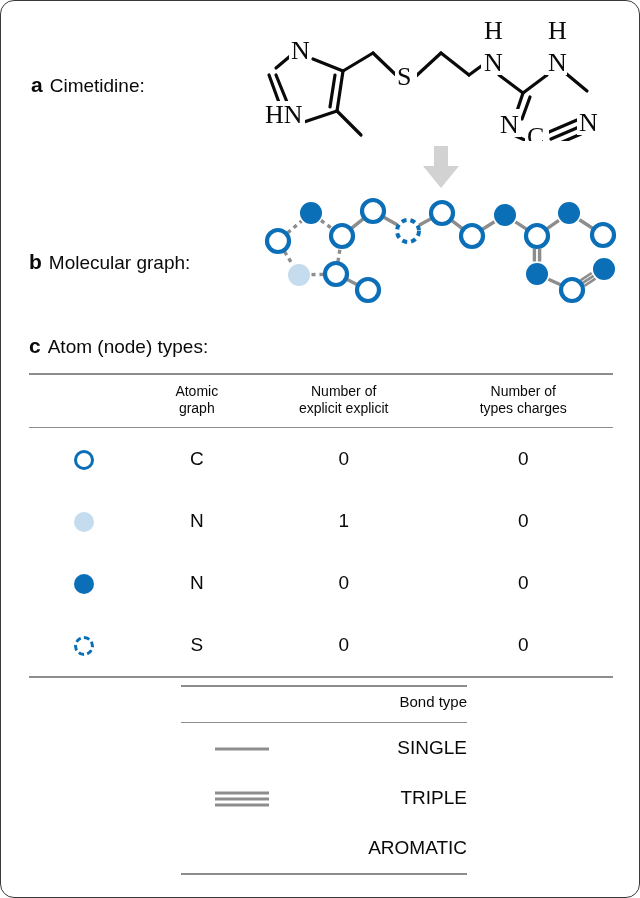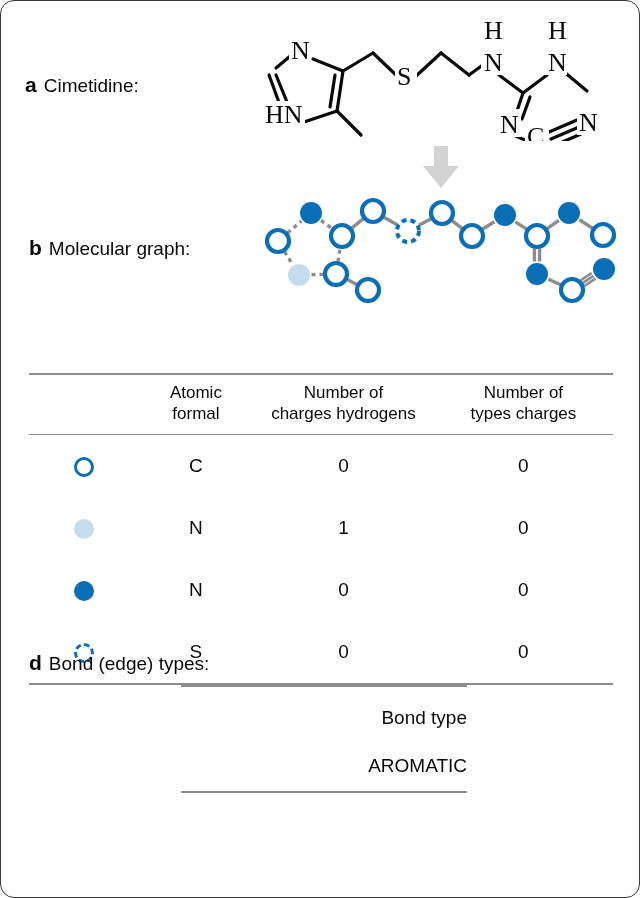--- a/index.html
+++ b/index.html
@@ -20,47 +20,47 @@
   #arrow{position:absolute;left:418px;top:143px;}
 
   
   #graph{position:absolute;left:255px;top:190px;width:375px;height:120px;}
 
   
   .tbl{position:absolute;border-collapse:collapse;}
   .tbl td,.tbl th{font-weight:normal;color:#0a0a0a;}
 
   #atom-table{left:28px;top:372px;width:584px;}
-  #atom-table .hrow td{font-size:17px;text-align:center;padding:8px 0 10px 0;line-height:1.22;vertical-align:bottom;}
+  #atom-table .hrow td{font-size:14px;text-align:center;padding:8px 0 10px 0;line-height:1.22;vertical-align:bottom;}
   #atom-table .drow td{font-size:19px;text-align:center;padding:13px 0;height:36px;}
   .rule-top{border-top:2px solid #8d8d8d;}
   .rule-mid{border-top:1.5px solid #8d8d8d;}
   .rule-bot{border-bottom:2px solid #8d8d8d;}
 
   #bond-table{left:180px;top:684px;width:286px;}
-  #bond-table .hrow td{font-size:19px;padding:20px 0 12px 0;text-align:right;}
+  #bond-table .hrow td{font-size:15px;padding:6px 0 12px 0;text-align:right;}
   #bond-table .drow td{font-size:19px;padding:10px 0;height:30px;}
   #bond-table .bt-icon{width:122px;text-align:center;}
   #bond-table .bt-name{text-align:right;padding-right:6px;}
 
   
   .nodeicon{display:inline-block;width:20px;height:20px;border-radius:50%;box-sizing:border-box;vertical-align:middle;}
   .n-open{border:3.4px solid #0b6fb8;background:transparent;}
   .n-light{background:#c5dcef;}
   .n-dark{background:#0b6fb8;}
   .n-dash{border:3px dashed #0b6fb8;background:transparent;}
 
   .bondicon{display:inline-block;vertical-align:middle;}
 </style>
 </head>
 <body>
 
 <div id="fig">
 
-  <div class="panel-label" style="left:24px;top:72px;">
+  <div class="panel-label" style="left:30px;top:72px;">
     <span class="ltr">a</span><span class="txt">Cimetidine:</span>
   </div>
 
   <svg id="struct" viewBox="0 0 380 128">
     <g stroke="#0a0a0a" stroke-width="3.2" fill="none" stroke-linecap="round">
 
       <path d="M30 95 L18 62"></path>
       <path d="M36 89 L25 62"></path>
       <path d="M25 55 L50 34"></path>
       <path d="M62 46 L92 58"></path>
@@ -111,21 +111,21 @@
       <text x="276" y="132">C</text>
       <rect x="326" y="94" width="24" height="28" fill="#fff"></rect>
       <text x="328" y="118">N</text>
     </g>
   </svg>
 
   <svg id="arrow" width="44" height="46" viewBox="0 0 44 46">
     <polygon points="15,2 29,2 29,22 40,22 22,44 4,22 15,22" fill="#d2d2d2"></polygon>
   </svg>
 
-  <div class="panel-label" style="left:28px;top:235px;">
+  <div class="panel-label" style="left:28px;top:249px;">
     <span class="ltr">b</span><span class="txt">Molecular graph:</span>
   </div>
 
   <svg id="graph" viewBox="0 0 375 120">
     <g id="graph-edges">
         <line x1="31.53136419215989" y1="41.9127818975613" x2="45.46863580784011" y2="30.087218102438698" stroke="#8d8d8d" stroke-width="3.4" stroke-linecap="butt" stroke-dasharray="4 4"></line>
         <line x1="65.03872535292253" y1="29.44808655216832" x2="75.96127464707747" y2="37.55191344783168" stroke="#8d8d8d" stroke-width="3.4" stroke-linecap="butt" stroke-dasharray="4 4"></line>
         <line x1="95.73016299344162" y1="37.153094360127724" x2="107.26983700655838" y2="27.846905639872272" stroke="#8d8d8d" stroke-width="3.4" stroke-linecap="butt"></line>
         <line x1="28.56866100902395" y1="60.63497496699115" x2="36.43133899097605" y2="73.36502503300885" stroke="#8d8d8d" stroke-width="3.4" stroke-linecap="butt" stroke-dasharray="4 4"></line>
         <line x1="55.49543712341067" y1="83.66228548315107" x2="67.50456287658933" y2="83.33771451684893" stroke="#8d8d8d" stroke-width="3.4" stroke-linecap="butt" stroke-dasharray="4 4"></line>
@@ -159,32 +159,35 @@
         <circle cx="249" cy="24" r="11" fill="#0b6fb8" stroke="none"></circle>
         <circle cx="281" cy="45" r="11" fill="#fff" stroke="#0b6fb8" stroke-width="4.2"></circle>
         <circle cx="313" cy="22" r="11" fill="#0b6fb8" stroke="none"></circle>
         <circle cx="347" cy="44" r="11" fill="#fff" stroke="#0b6fb8" stroke-width="4.2"></circle>
         <circle cx="281" cy="83" r="11" fill="#0b6fb8" stroke="none"></circle>
         <circle cx="316" cy="99" r="11" fill="#fff" stroke="#0b6fb8" stroke-width="4.2"></circle>
         <circle cx="348" cy="78" r="11" fill="#0b6fb8" stroke="none"></circle>
       </g>
   </svg>
 
+  <div class="panel-label" style="left:28px;top:333px;">
+    <span class="ltr">c</span><span class="txt">Atom (node) types:</span>
+  </div>
 
   <table class="tbl" id="atom-table">
     <tbody>
       <tr class="hrow">
         <td class="rule-top" style="width:118px"></td>
         <td class="rule-top" style="width:120px">
           <div>Atomic</div>
-            <div>formal</div>
+            <div>graph</div>
         </td>
         <td class="rule-top" style="width:190px">
           <div>Number of</div>
-            <div>charges hydrogens</div>
+            <div>explicit explicit</div>
         </td>
         <td class="rule-top" style="width:190px">
           <div>Number of</div>
             <div>types charges</div>
         </td>
       </tr>
       <tr class="drow">
         <td class="rule-mid"><span class="nodeicon n-open"></span></td>
         <td class="rule-mid">C</td>
         <td class="rule-mid">0</td>
@@ -204,31 +207,46 @@
       </tr>
       <tr class="drow">
         <td class="rule-bot"><span class="nodeicon n-dash"></span></td>
         <td class="rule-bot">S</td>
         <td class="rule-bot">0</td>
         <td class="rule-bot">0</td>
       </tr>
     </tbody>
   </table>
 
-  <div class="panel-label" style="left:28px;top:650px;">
-    <span class="ltr">d</span><span class="txt">Bond (edge) types:</span>
-  </div>
 
   <table class="tbl" id="bond-table">
     <tbody>
       <tr class="hrow">
         <td class="rule-top bt-icon"></td>
         <td class="rule-top bt-name">Bond type</td>
       </tr>
       <tr class="drow">
+        <td class="rule-mid bt-icon">
+          <svg class="bondicon" width="58" height="14" viewBox="0 0 58 14">
+            <line x1="2" y1="7" x2="56" y2="7" stroke="#8d8d8d" stroke-width="3.2"></line>
+          </svg>
+        </td>
+        <td class="rule-mid bt-name">SINGLE</td>
+      </tr>
+      <tr class="drow">
+        <td class="bt-icon">
+          <svg class="bondicon" width="58" height="18" viewBox="0 0 58 18">
+            <line x1="2" y1="3" x2="56" y2="3" stroke="#8d8d8d" stroke-width="3"></line>
+            <line x1="2" y1="9" x2="56" y2="9" stroke="#8d8d8d" stroke-width="3"></line>
+            <line x1="2" y1="15" x2="56" y2="15" stroke="#8d8d8d" stroke-width="3"></line>
+          </svg>
+        </td>
+        <td class="bt-name">TRIPLE</td>
+      </tr>
+      <tr class="drow">
         <td class="rule-bot bt-icon">
           
         </td>
         <td class="rule-bot bt-name">AROMATIC</td>
       </tr>
     </tbody>
   </table>
 
 </div>
 

